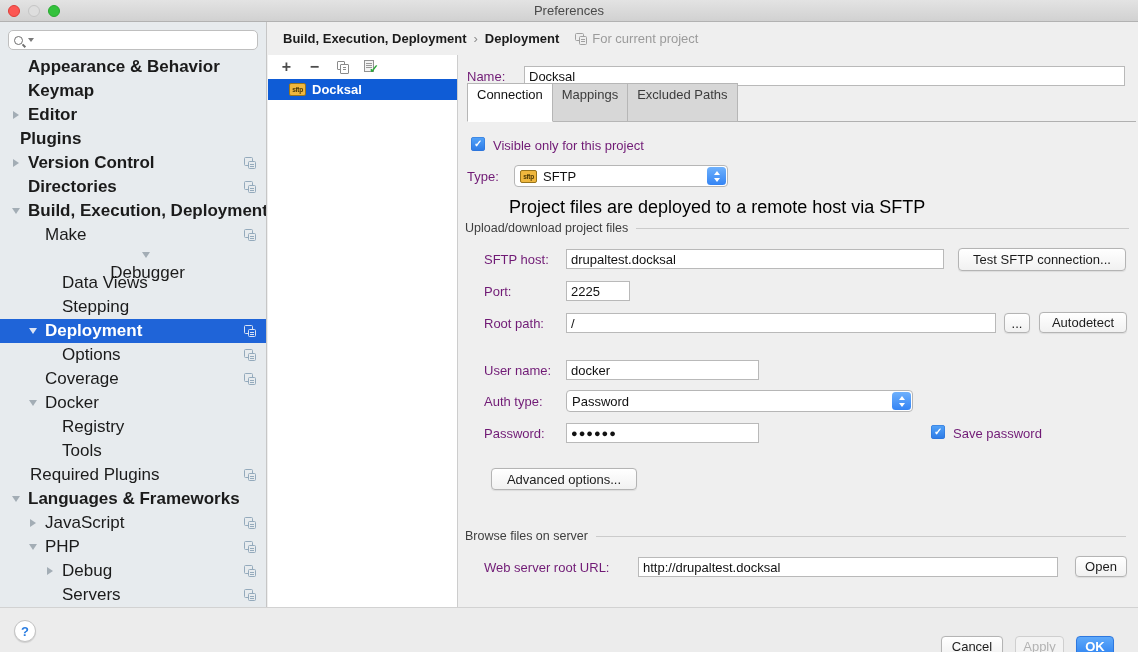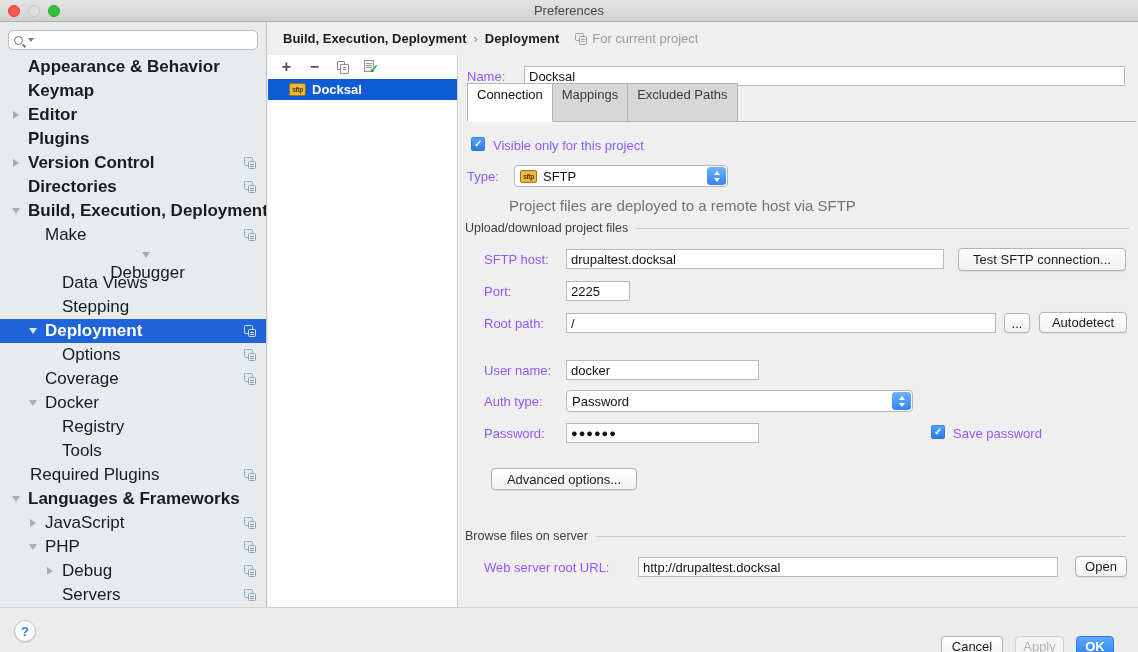--- a/index.html
+++ b/index.html
@@ -80,21 +80,21 @@
   .srow.sel { background:#0f5cd6; }
   .slbl { font-size:13px; margin-left:6px; color:#1b1b1b; }
   .srow.sel .slbl { color:#fff; font-weight:bold; }
 
   .sftp-badge { display:inline-block; width:17px; height:13px; background:#efb73e; border:1px solid #97741d;
     border-radius:2px; font-size:6.5px; font-weight:bold; color:#4e3a06; text-align:center;
     line-height:11px; letter-spacing:-0.3px; flex:0 0 17px; }
 
   
   .formpanel { position:absolute; left:459px; top:55px; width:679px; height:552px; background:#efefef; }
-  .flb { position:absolute; font-size:13px; color:#8b5cf6; white-space:nowrap; }
+  .flb { position:absolute; font-size:13px; color:#701a75; white-space:nowrap; }
   .tf { position:absolute; height:20px; border:1px solid #b9b9b9; background:#fff;
     font:13px "Liberation Sans",sans-serif; padding:0 4px; color:#111; }
   .tf.pwd { font-size:11px; letter-spacing:1px; }
   .tabbar { position:absolute; left:8px; right:2px; top:45px; height:22px;
     border-bottom:1px solid #b0b0b0; display:flex; align-items:flex-end; }
   .tab { margin-bottom:-1px; padding:3px 9px 19px; font-size:13px; color:#3c3c3c;
     background:#d7d7d7; border:1px solid #b6b6b6; border-left-width:0; cursor:default; }
   .tab:first-child { border-left-width:1px; }
   .tab.active { background:#ffffff; border-bottom-color:#ffffff; color:#111; }
   .cb { position:absolute; width:14px; height:14px; border-radius:3px;
@@ -102,21 +102,21 @@
   .cb::after { content:"✓"; color:#fff; font-size:10px; font-weight:bold; position:absolute; left:3px; top:0.5px; }
   .combo { position:absolute; background:#fff; border:1px solid #b6b6b6; border-radius:4px;
     display:flex; align-items:center; padding-left:5px; gap:6px; font-size:13px; color:#111; }
   .combo .step { position:absolute; right:1px; top:1px; bottom:1px; width:19px; border-radius:3.5px;
     background:linear-gradient(#6fb1fc,#3484f4); display:flex; flex-direction:column;
     align-items:center; justify-content:center; }
   .combo .step .up { width:0; height:0; border-left:3.5px solid transparent; border-right:3.5px solid transparent;
     border-bottom:4px solid #fff; margin-bottom:3px; }
   .combo .step .dn { width:0; height:0; border-left:3.5px solid transparent; border-right:3.5px solid transparent;
     border-top:4px solid #fff; }
-  .hint { position:absolute; font-size:15px; color:#737373; }
+  .hint { position:absolute; font-size:18px; color:#000000; }
   .sect { position:absolute; display:flex; align-items:center; gap:8px; font-size:12.5px; color:#3e3e3e; }
   .sect .line { flex:1; height:1px; background:#cbcbcb; }
   .btn { position:absolute; background:linear-gradient(#ffffff,#f1f1f1); border:1px solid #b4b4b4;
     border-radius:4px; font-size:13px; color:#1c1c1c; display:flex; align-items:center; justify-content:center;
     box-shadow:0 0.5px 1px rgba(0,0,0,0.08); cursor:default; }
 
   
   .footer { position:absolute; left:0; top:607px; width:1138px; height:45px;
     background:#ececec; border-top:1px solid #d2d2d2; }
   .helpbtn { position:absolute; left:14px; top:12px; width:22px; height:22px; border-radius:50%;
@@ -148,21 +148,21 @@
         <span class="tlbl b">Appearance &amp; Behavior</span>
       </div>
       <div class="tree-row" style="padding-left: 8px;">
         <span class="tri"></span>
         <span class="tlbl b">Keymap</span>
       </div>
       <div class="tree-row" style="padding-left: 8px;">
         <span class="tri right"></span>
         <span class="tlbl b">Editor</span>
       </div>
-      <div class="tree-row" style="padding-left: 8px; align-items: center;">
+      <div class="tree-row" style="padding-left: 0; align-items: center;">
         <span class="tri"></span>
         <span class="tlbl b">Plugins</span>
       </div>
       <div class="tree-row" style="padding-left: 8px;">
         <span class="tri right"></span>
         <span class="tlbl b">Version Control</span>
         <span class="pp">
           <i class="bq"></i>
           <i class="fq"></i>
         </span>

